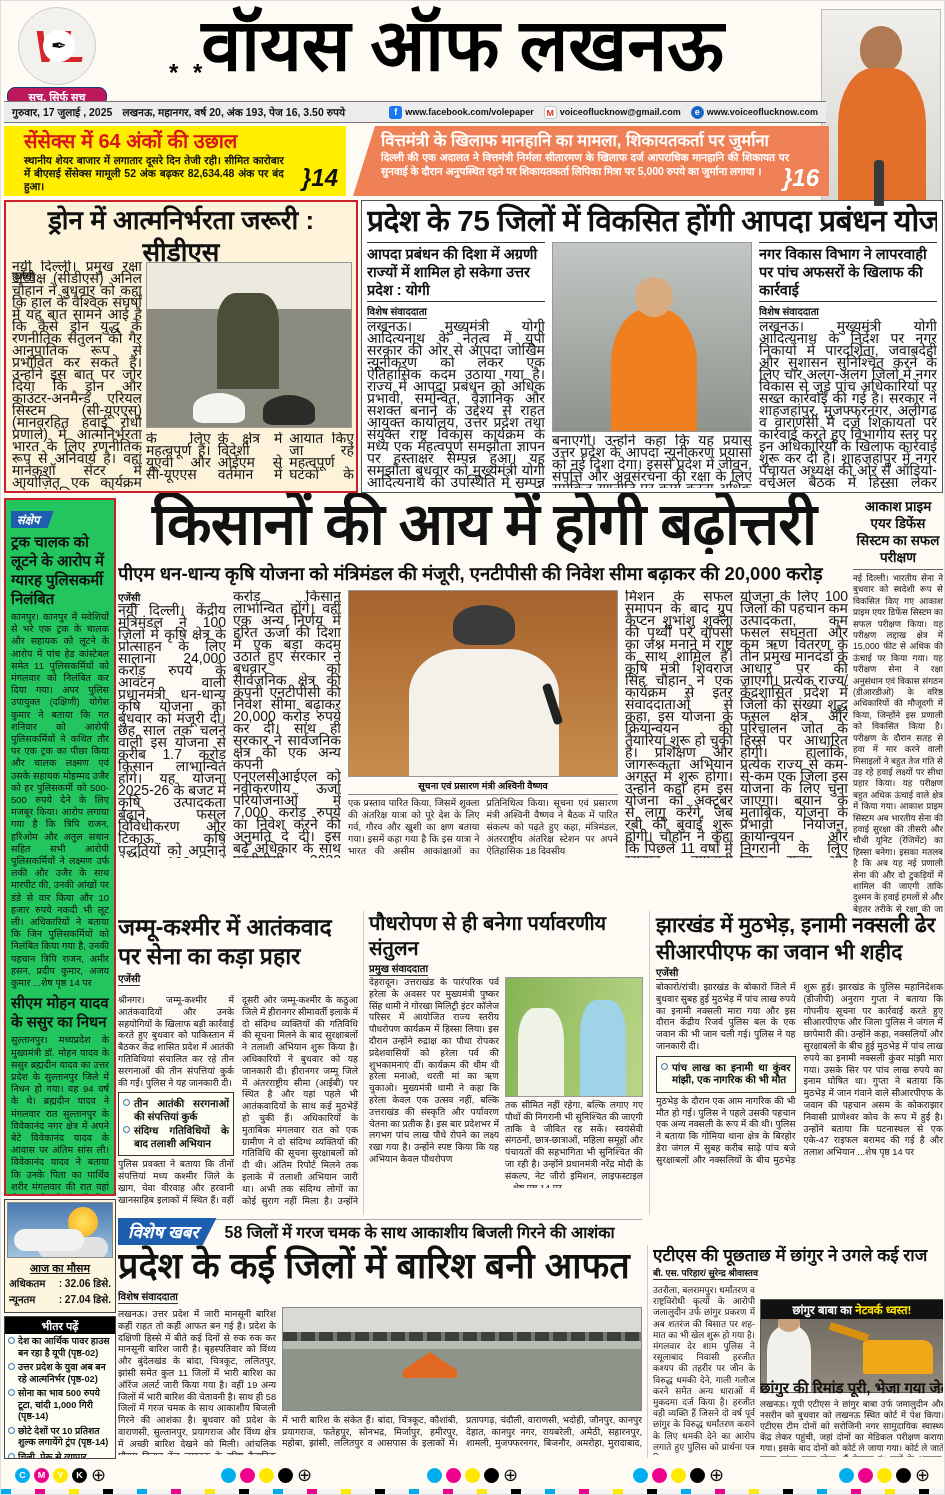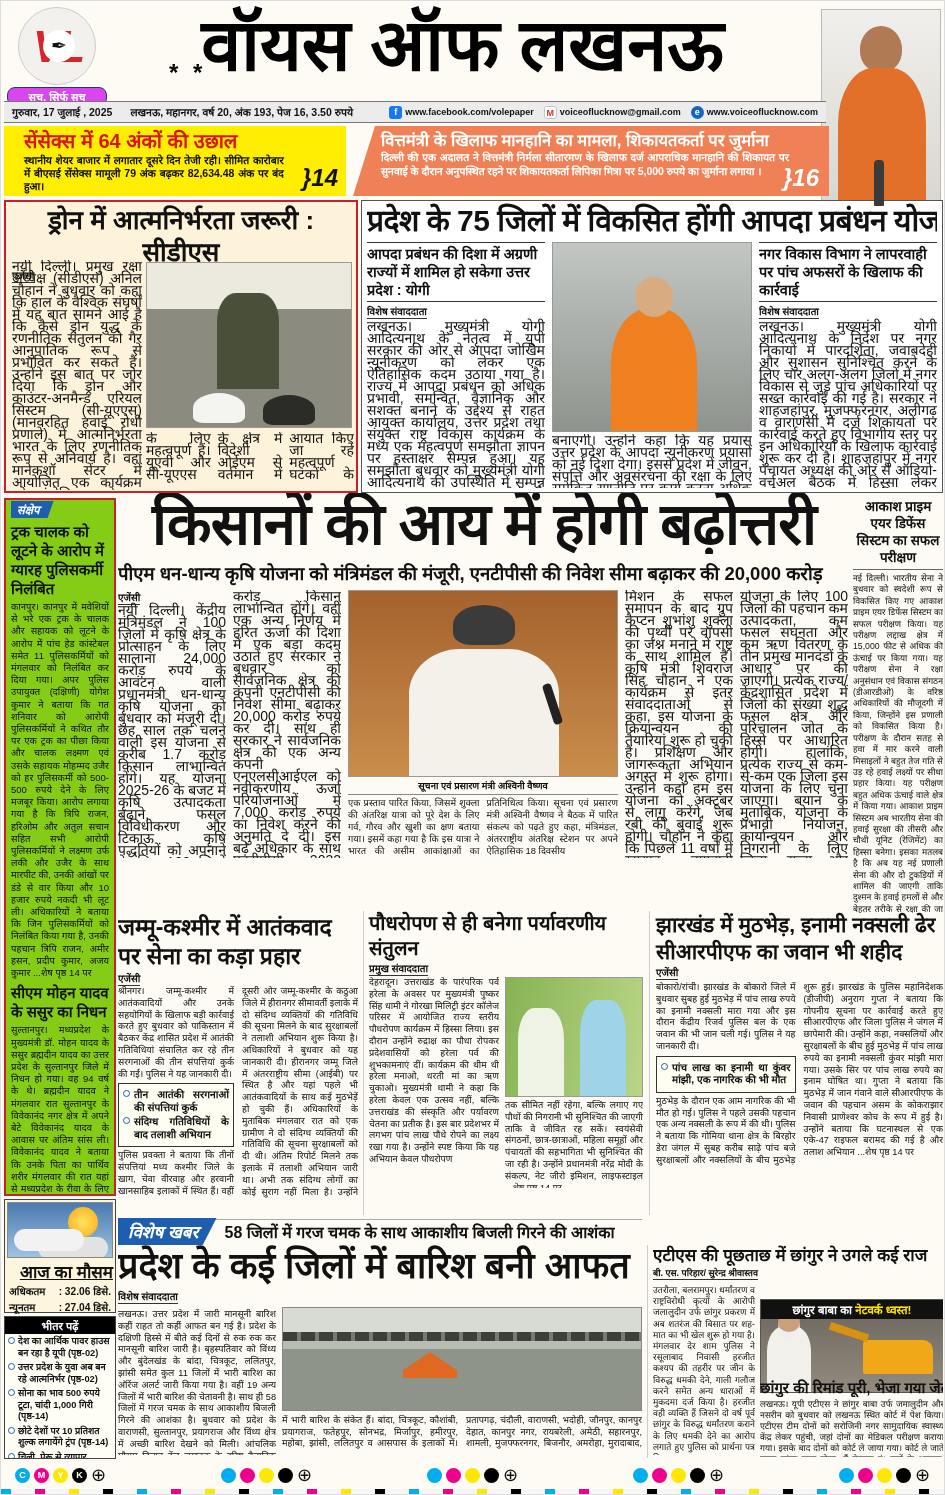--- a/index.html
+++ b/index.html
@@ -8,30 +8,30 @@
   .page { position:relative; width:945px; height:1495px; margin:0 auto; background:#fdfbf3; overflow:hidden; border:1px solid #ddd; }
   .abs { position:absolute; }
   .just { text-align:justify; }
   .hid { overflow:hidden; }
 
   
   .logo-block { left:6px; top:6px; width:100px; height:92px; }
   .logo-circle { position:relative; width:78px; height:78px; margin:0 auto; background:#f2f1ee; border-radius:50%; border:1px solid #ccc; text-align:center; }
   .logo-vl { font-size:44px; font-weight:900; font-style:italic; color:#d8252b; line-height:78px; letter-spacing:-4px; }
   .logo-nib { position:absolute; left:24px; top:22px; width:32px; height:32px; background:#fff; border-radius:50%; font-size:19px; line-height:32px; color:#111; }
-  .tagline-pill { margin-top:2px; background:#d946ef; border:1px solid #123c7a; border-radius:8px; color:#fff; font-size:11px; font-weight:800; text-align:center; padding:1px 0; }
+  .tagline-pill { margin-top:2px; background:#be185d; border:1px solid #123c7a; border-radius:8px; color:#fff; font-size:11px; font-weight:800; text-align:center; padding:1px 0; }
   .stars { left:168px; top:58px; font-size:24px; font-weight:900; letter-spacing:4px; color:#000; }
   .paper-title { left:118px; right:138px; top:-8px; height:100px; font-size:72px; font-weight:900; text-align:center; color:#000; line-height:104px; white-space:nowrap; overflow:hidden; }
   .fm-photo { right:3px; top:8px; width:120px; height:198px; background:linear-gradient(#f0efeb,#d7d6d0); border:1px solid #bbb; overflow:hidden; }
   .fm-photo::before { content:""; position:absolute; left:38px; top:16px; width:42px; height:46px; background:#b07a55; border-radius:50% 50% 45% 45%; }
   .fm-photo::after { content:""; position:absolute; left:16px; top:58px; width:88px; height:140px; background:#e2702a; border-radius:40% 40% 0 0; }
   .fm-mic { position:absolute; left:52px; top:150px; width:10px; height:48px; background:#3a3a3a; border-radius:4px; z-index:2; }
 
   
-  .dateline { left:3px; top:100px; width:822px; height:22px; background:#ececec; border-top:1.5px solid #777; border-bottom:1.5px solid #777; display:flex; align-items:center; gap:18px; padding:0 8px; font-size:10.5px; font-weight:700; }
+  .dateline { left:3px; top:100px; width:822px; height:22px; background:#ececec; border-top:1.5px solid #777; border-bottom:1.5px solid #777; display:flex; align-items:center; gap:10px; padding:0 8px; font-size:10.5px; font-weight:700; }
   .social { margin-left:auto; display:flex; align-items:center; gap:10px; font-weight:600; font-size:9px; }
   .soc { display:inline-flex; align-items:center; gap:3px; }
   .ic { display:inline-block; width:13px; height:13px; border-radius:3px; color:#fff; font-size:9px; font-weight:900; text-align:center; line-height:13px; }
   .ic-fb { background:#1877f2; }
   .ic-mail { background:#fff; color:#d93025; border:1px solid #c5c5c5; }
   .ic-web { background:#1466c0; border-radius:50%; }
 
   
   .teaser-y { left:3px; top:125px; width:342px; height:70px; background:#ffee00; padding:2px 20px; }
   .teaser-y h3 { color:#d8161a; font-size:20px; font-weight:900; line-height:26px; }
@@ -62,29 +62,29 @@
   .d-cols { display:flex; gap:7px; margin-top:2px; height:246px; }
   .d-side { width:184px; }
   .d-sub { border-top:1.5px solid #333; border-bottom:1.5px solid #333; font-size:14.5px; font-weight:900; line-height:18px; padding:2px 0; }
   .d-side .byline { margin:2px 0; }
   .d-mid { width:200px; display:flex; flex-direction:column; }
   .yogi-photo { position:relative; width:200px; height:190px; background:linear-gradient(#c3c7c3,#8e938e); border:1px solid #999; overflow:hidden; }
   .yogi-photo::before { content:""; position:absolute; left:58px; top:66px; width:86px; height:130px; background:#ef7f1f; border-radius:42% 42% 0 0; }
   .yogi-photo::after { content:""; position:absolute; left:82px; top:34px; width:38px; height:40px; background:#d9ab80; border-radius:50%; }
 
   
-  .rail-box { left:3px; top:497px; width:112px; height:698px; border:2px solid #c9202a; background:#84cc16; padding:0 5px; }
+  .rail-box { left:3px; top:497px; width:112px; height:698px; border:2px solid #c9202a; background:#22c55e; padding:10px 5px; }
   .rail-label { display:inline-block; background:#1d5fae; color:#fff; font-style:italic; font-weight:800; font-size:11.5px; padding:1px 14px 1px 6px; clip-path:polygon(0 0,100% 0,86% 100%,0 100%); }
   .rail-h { font-size:15px; font-weight:900; line-height:19px; margin:4px 0 3px; }
   .rail-b { font-size:9.5px; line-height:12.2px; }
   .weather-box { left:3px; top:1198px; width:112px; height:114px; border:1.5px solid #444; background:#fdf5dd; padding:2px; }
   .weather-img { position:relative; height:56px; background:linear-gradient(#4a7ab0,#9fc3e0); overflow:hidden; border:1px solid #888; }
   .weather-img .sun { position:absolute; right:14px; top:4px; width:30px; height:30px; border-radius:50%; background:radial-gradient(#ffe35c,#f6a81c); }
   .weather-img .cloud { position:absolute; left:6px; top:26px; width:70px; height:22px; background:#f2f2f2; border-radius:20px; box-shadow:24px 8px 0 #e2e2e2; }
-  .weather-title { font-size:17px; font-weight:900; text-align:right; text-decoration:underline; margin-top:2px; }
+  .weather-title { font-size:11px; font-weight:900; text-align:center; text-decoration:underline; margin-top:2px; }
   .w-row { display:flex; justify-content:space-between; font-size:10.2px; font-weight:800; padding:1px 2px; }
   .inside-box { left:3px; top:1315px; width:112px; height:143px; border:1.5px solid #444; background:#fffef4; }
   .inside-h { background:#000; color:#fff; font-size:11px; font-weight:800; text-align:center; padding:1px 0; }
   .inside-box ul { list-style:none; padding:2px 3px; }
   .inside-box li { display:flex; gap:3px; font-size:9.3px; font-weight:700; line-height:11.5px; margin-bottom:3px; }
   .dot-o { flex:0 0 auto; width:7px; height:7px; border:1.5px solid #1d5fae; border-radius:50%; margin-top:1px; }
 
   
   .main-story { left:117px; top:492px; width:732px; height:420px; }
   .main-story h1 { font-size:58px; font-weight:900; text-align:center; line-height:1.06; letter-spacing:-1px; white-space:nowrap; overflow:hidden; }
@@ -100,21 +100,21 @@
   .v-under { column-count:2; column-gap:7px; font-size:9.4px; line-height:12px; margin-top:2px; height:62px; overflow:hidden; }
 
   
   .akash { left:852px; top:497px; width:90px; height:415px; }
   .akash h3 { font-size:13.5px; font-weight:900; line-height:17px; text-align:center; border-bottom:1px solid #666; padding-bottom:3px; margin-bottom:3px; }
   .akash p { font-size:8.7px; line-height:11.4px; }
 
   
   .jk { left:117px; top:912px; width:240px; height:302px; }
   .jk h2 { font-size:23px; font-weight:900; line-height:29px; }
-  .jk-body { margin-top:1px; column-count:2; column-gap:8px; height:218px; overflow:hidden; font-size:9.2px; line-height:11.8px; }
+  .jk-body { margin-top:10px; column-count:2; column-gap:8px; height:218px; overflow:hidden; font-size:9.2px; line-height:11.8px; }
   .inset-box { break-inside:avoid; border:1.5px solid #333; background:#fffef2; padding:3px 4px; margin:3px 0; }
   .inset-box div { display:flex; gap:4px; font-size:10.3px; font-weight:800; line-height:12.5px; margin:2px 0; }
   .plant { left:362px; top:910px; width:280px; height:304px; border-left:1px solid #ccc; padding-left:5px; }
   .plant h2 { font-size:20px; font-weight:900; line-height:25px; }
   .plant .sub { font-size:12.3px; font-weight:700; margin:2px 0; line-height:15px; }
   .p-row { display:flex; gap:6px; margin-top:2px; }
   .p-col1 { width:130px; font-size:9.2px; line-height:11.8px; height:212px; overflow:hidden; }
   .p-right { width:138px; }
   .p-photo { position:relative; width:138px; height:120px; background:linear-gradient(100deg,#86b354,#b9d687); border:1px solid #999; overflow:hidden; }
   .p-photo::before { content:""; position:absolute; left:12px; top:30px; width:46px; height:90px; background:#eef3e6; border-radius:35% 35% 0 0; }
@@ -192,21 +192,21 @@
         </span>
       <span class="soc">
           <span class="ic ic-web">e</span>
           <span>www.voiceoflucknow.com</span>
         </span>
     </span>
   </div>
 
   <div class="abs teaser-y">
     <h3>सेंसेक्स में 64 अंकों की उछाल</h3>
-    <p class="just">स्थानीय शेयर बाजार में लगातार दूसरे दिन तेजी रही। सीमित कारोबार में बीएसई सेंसेक्स मामूली 79 अंक बढ़कर 82,634.48 अंक पर बंद हुआ।</p>
+    <p class="just">स्थानीय शेयर बाजार में लगातार दूसरे दिन तेजी रही। सीमित कारोबार में बीएसई सेंसेक्स मामूली 52 अंक बढ़कर 82,634.48 अंक पर बंद हुआ।</p>
     <span class="t-page">}14</span>
   </div>
   <div class="abs teaser-o">
     <h3>वित्तमंत्री के खिलाफ मानहानि का मामला, शिकायतकर्ता पर जुर्माना</h3>
     <p class="just">दिल्ली की एक अदालत ने वित्तमंत्री निर्मला सीतारमण के खिलाफ दर्ज आपराधिक मानहानि की शिकायत पर सुनवाई के दौरान अनुपस्थित रहने पर शिकायतकर्ता लिपिका मित्रा पर 5,000 रुपये का जुर्माना लगाया ।</p>
     <span class="t-page">}16</span>
   </div>
 
   <article class="abs art-drone hid">
     <h2>ड्रोन में आत्मनिर्भरता जरूरी : सीडीएस</h2>

